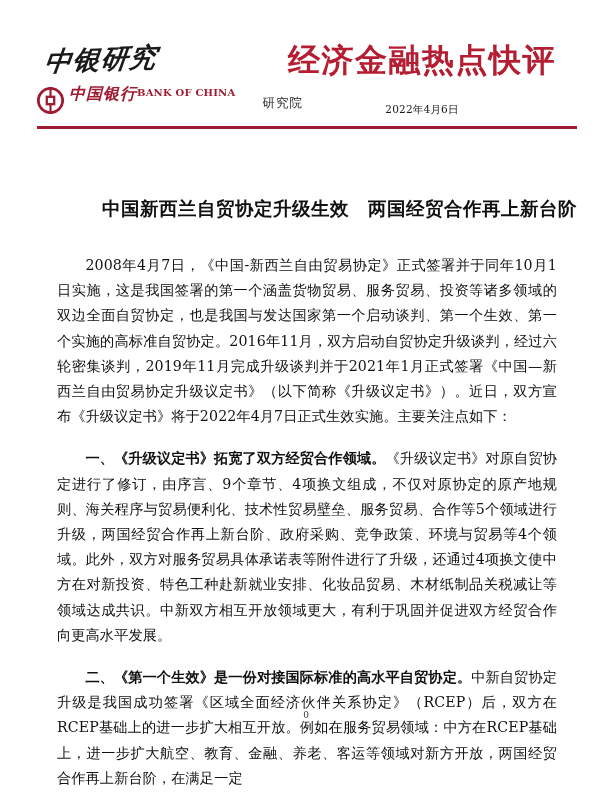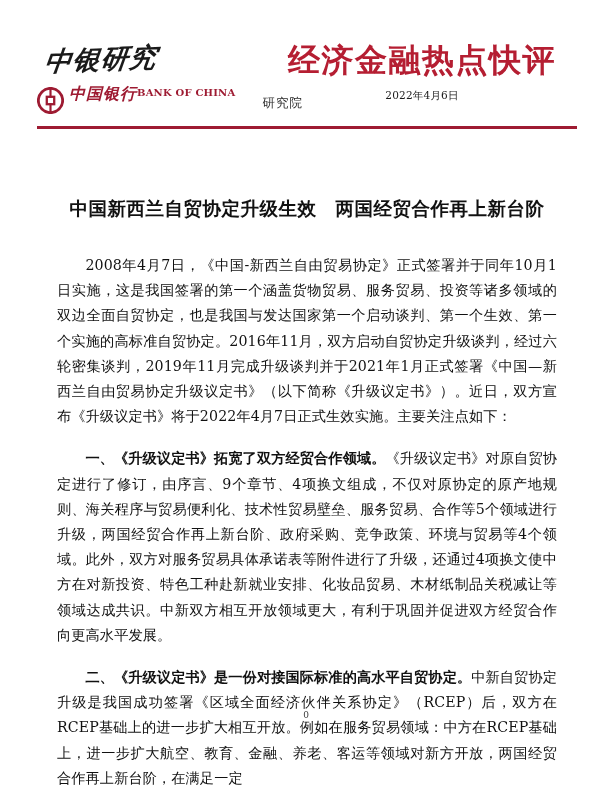--- a/index.html
+++ b/index.html
@@ -123,21 +123,21 @@
     font-family: Liberation Mono, monospace;
     font-size: 32px;
     font-weight: 700;
     color: #b51e32;
     letter-spacing: 1.5px;
     line-height: 1.08;
     white-space: nowrap;
   }
 
   .pub-meta {
-    margin-top: 8px;
+    margin-top: 22px;
     font-family: "DejaVu Serif", "Liberation Serif", serif;
     font-size: 10.5px;
     color: #1a1a1a;
     letter-spacing: 0.2px;
     white-space: nowrap;
     display: flex;
     justify-content: center;
     gap: 22px;
   }
 
@@ -149,21 +149,21 @@
     height: 3px;
     background: #9e1b32;
   }
 
   
   .doc-title {
     position: absolute;
     left: 37px;
     top: 185px;
     width: 540px;
-    text-align: center;
+    text-align: right;
     font-family: "DejaVu Sans", "Liberation Sans", sans-serif;
     font-size: 18.5px;
     font-weight: 700;
     color: #111111;
     letter-spacing: 0.5px;
     line-height: 1.3;
     white-space: nowrap;
   }
 
   
@@ -245,19 +245,19 @@
   <h1 class="doc-title">中国新西兰自贸协定升级生效　两国经贸合作再上新台阶</h1>
 
   <div class="doc-body">
     <p class="para">
       <span>2008年4月7日，《中国-新西兰自由贸易协定》正式签署并于同年10月1日实施，这是我国签署的第一个涵盖货物贸易、服务贸易、投资等诸多领域的双边全面自贸协定，也是我国与发达国家第一个启动谈判、第一个生效、第一个实施的高标准自贸协定。2016年11月，双方启动自贸协定升级谈判，经过六轮密集谈判，2019年11月完成升级谈判并于2021年1月正式签署《中国—新西兰自由贸易协定升级议定书》（以下简称《升级议定书》）。近日，双方宣布《升级议定书》将于2022年4月7日正式生效实施。主要关注点如下：</span>
     </p>
     <p class="para">
       <b>一、《升级议定书》拓宽了双方经贸合作领域。</b><span>《升级议定书》对原自贸协定进行了修订，由序言、9个章节、4项换文组成，不仅对原协定的原产地规则、海关程序与贸易便利化、技术性贸易壁垒、服务贸易、合作等5个领域进行升级，两国经贸合作再上新台阶、政府采购、竞争政策、环境与贸易等4个领域。此外，双方对服务贸易具体承诺表等附件进行了升级，还通过4项换文使中方在对新投资、特色工种赴新就业安排、化妆品贸易、木材纸制品关税减让等领域达成共识。中新双方相互开放领域更大，有利于巩固并促进双方经贸合作向更高水平发展。</span>
     </p>
     <p class="para">
-      <b>二、《升级议定书》是一份对接国际标准的高水平自贸协定。</b><span>中新自贸协定升级是我国成功签署《区域全面经济伙伴关系协定》（RCEP）后，双方在RCEP基础上的进一步扩大相互开放。例如在服务贸易领域：中方在RCEP基础上，进一步扩大航空、教育、金融、养老、客运等领域对新方开放，两国经贸合作再上新台阶，在满足一定</span>
+      <b>二、《第一个生效》是一份对接国际标准的高水平自贸协定。</b><span>中新自贸协定升级是我国成功签署《区域全面经济伙伴关系协定》（RCEP）后，双方在RCEP基础上的进一步扩大相互开放。例如在服务贸易领域：中方在RCEP基础上，进一步扩大航空、教育、金融、养老、客运等领域对新方开放，两国经贸合作再上新台阶，在满足一定</span>
     </p>
   </div>
 
   <div class="page-number">0</div>
 
 </div>
 
 </body></html>

